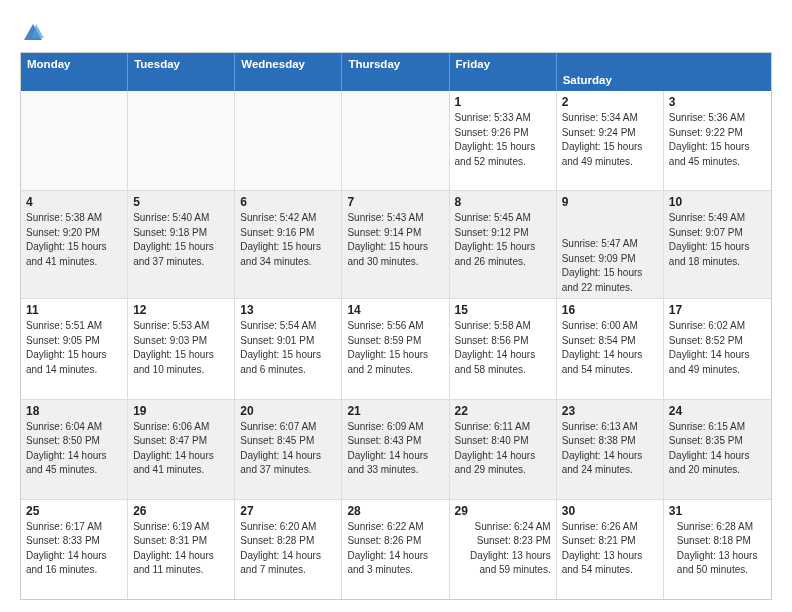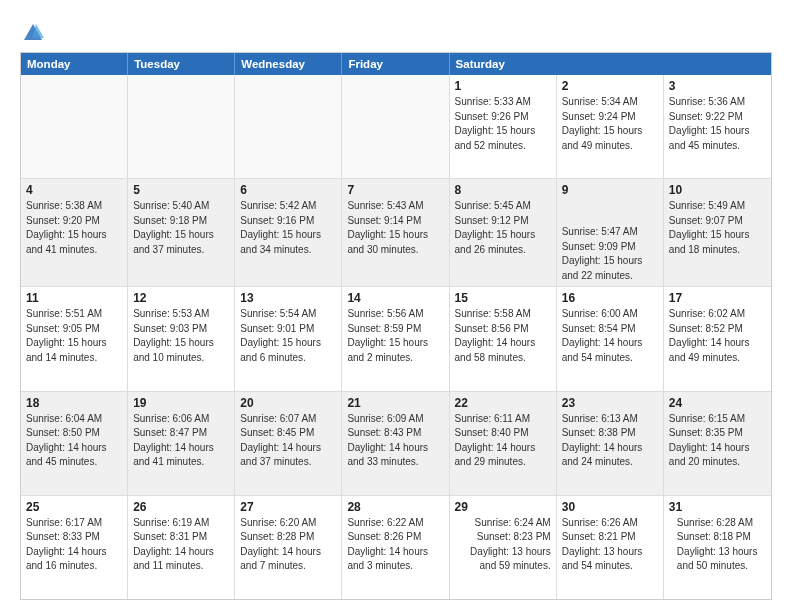--- a/index.html
+++ b/index.html
@@ -74,21 +74,21 @@
       background: #2a6eba;
     }
     .cal-header-cell {
       color: #fff;
       font-size: 11.5px;
       font-weight: bold;
       padding: 5px 6px;
       text-align: left;
       border-right: 1px solid #5a9dda;
     }
-    .cal-header-cell:last-child { border-right: none; }
+    .cal-header-cell:last-child { border-right: none; margin-top: 16px; }
     .cal-body {
       flex: 1;
       display: flex;
       flex-direction: column;
     }
     .cal-row {
       display: grid;
       grid-template-columns: repeat(7, 1fr);
       flex: 1;
       border-bottom: 1px solid #ddd;
@@ -138,20 +138,21 @@
       <div class="month-title"></div>
       <div class="subtitle"></div>
     </div>
   </div>
 
   <div class="calendar">
     <div class="cal-header-row">
         <div class="cal-header-cell">Monday</div>
         <div class="cal-header-cell">Tuesday</div>
         <div class="cal-header-cell">Wednesday</div>
+        <div class="cal-header-cell">Thursday</div>
         <div class="cal-header-cell">Friday</div>
         <div class="cal-header-cell">Saturday</div>
       </div>
     <div class="cal-body">
     <div class="cal-row">
           <div class="cal-cell empty"></div>
           <div class="cal-cell empty"></div>
           <div class="cal-cell empty"></div>
           <div class="cal-cell empty"></div>
           <div class="cal-cell">

